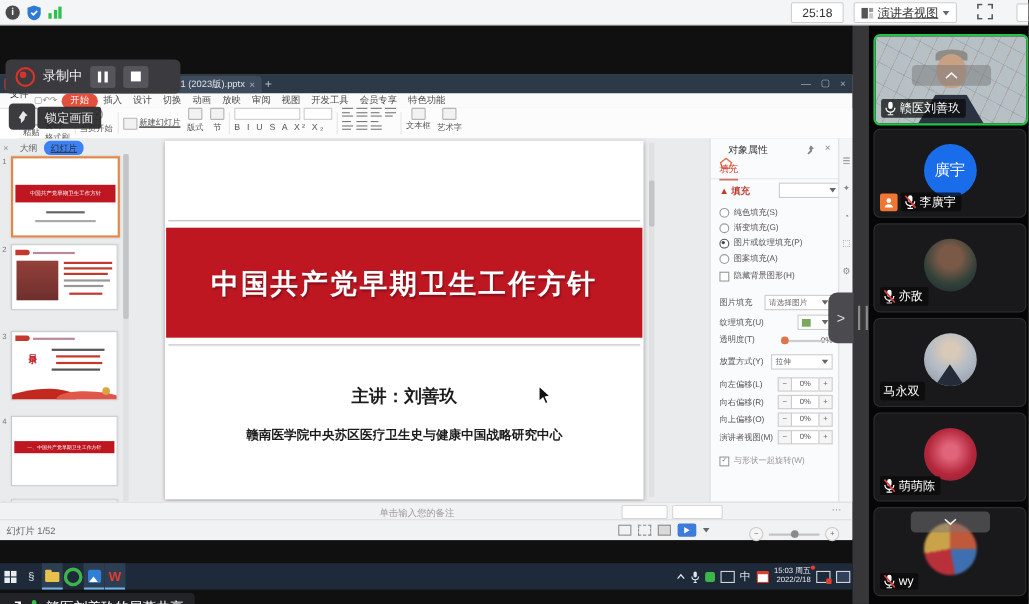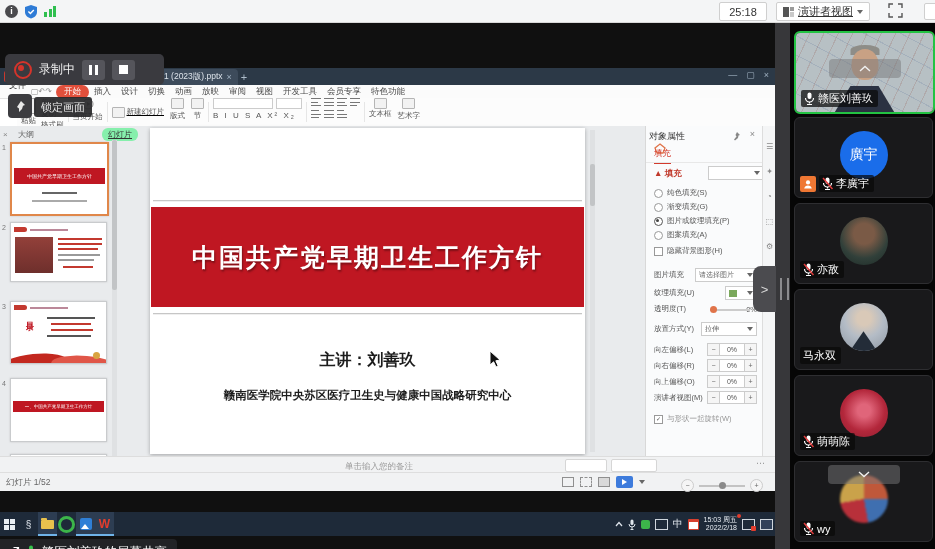--- a/index.html
+++ b/index.html
@@ -55,37 +55,37 @@
   .bigpaste{width:13px;height:14px;border:1px solid #a8a8a8;background:#eee;border-radius:2px;position:relative;}
   .bigpaste:before{content:"";position:absolute;left:3px;top:-2px;width:5px;height:3px;background:#a8a8a8;}
   .fontbox{width:58px;height:9px;border:1px solid #ccc;background:#fff;}
   .sizebox{width:24px;height:9px;border:1px solid #ccc;background:#fff;}
   .fmtrow{font-size:8px;color:#555;letter-spacing:2px;}
   .alns{display:flex;gap:3px;}
   .aln{width:10px;height:8px;display:flex;flex-direction:column;justify-content:space-between;}
   .aln i{display:block;height:1px;background:#777;}
   
   .content{left:0;top:58px;width:775px;height:330px;background:#e9ebed;}
-  .thumbhead{left:0;top:2px;width:120px;height:13px;font-size:8px;color:#666;gap:6px;padding-left:18px;justify-content:space-between;}
-  .slidespill{background:#86efac;border-radius:6px;padding:1px 6px;color:#333;text-decoration:underline;}
+  .thumbhead{left:0;top:2px;width:120px;height:13px;font-size:8px;color:#666;gap:6px;padding-left:18px;}
+  .slidespill{background:#3b82f6;border-radius:6px;padding:1px 6px;color:#333;text-decoration:underline;}
   .thumb{position:absolute;left:10px;width:95px;background:#fff;border:1px solid #c9cbcd;box-shadow:0 0 2px rgba(0,0,0,.15);}
   .thumb.sel{border:2px solid #e0874a;}
   .tnum{position:absolute;left:2px;width:7px;font-size:7px;color:#777;}
   .vscroll{position:absolute;background:#dfe1e3;}
   .vthumb{position:absolute;background:#c2c4c6;border-radius:2px;}
   
   .slide{left:150px;top:2px;width:435px;height:326px;background:#fff;box-shadow:0 1px 4px rgba(0,0,0,.3);}
   .hline{position:absolute;left:3px;right:3px;height:1px;background:#c6c6c6;box-shadow:0 1px 0 #efefef;}
   .banner{position:absolute;left:1px;right:1px;top:79px;height:100px;background:#bf1722;}
   .banner span{color:#fff;font-size:25px;font-weight:bold;letter-spacing:2px;text-shadow:1px 2px 2px rgba(0,0,0,.35);}
   .speaker{position:absolute;left:0;right:0;top:222px;text-align:center;font-size:16px;font-weight:bold;color:#1c1c1c;}
   .org{position:absolute;left:0;right:0;top:260px;text-align:center;font-size:11.5px;font-weight:bold;color:#1c1c1c;}
   
   .pane{left:645px;top:0px;width:117px;height:330px;background:#fafbfc;border-left:1px solid #d8d8d8;font-size:8px;color:#555;}
-  .pane .hdr{position:absolute;left:3px;top:4px;font-size:9px;color:#333;}
+  .pane .hdr{position:absolute;left:16px;top:4px;font-size:9px;color:#333;}
   .ptab{position:absolute;left:8px;top:22px;color:#d33a2c;font-size:8.5px;border-bottom:2px solid #d33a2c;padding-bottom:2px;}
   .pdiv{position:absolute;left:0;right:0;height:1px;background:#e8e8e8;}
   .sect{position:absolute;left:8px;top:42px;color:#c0392b;font-size:8.5px;font-weight:bold;}
   .combo{position:absolute;height:12px;border:1px solid #ccc;background:#fff;display:flex;align-items:center;
          justify-content:space-between;padding:0 3px;font-size:7px;color:#666;}
   .radio{width:7px;height:7px;border:1px solid #999;border-radius:50%;background:#fff;flex:none;}
   .radio.on{border-color:#555;}
   .radio.on i{display:block;width:3px;height:3px;background:#444;border-radius:50%;margin:1px;}
   .chk{width:7px;height:7px;border:1px solid #999;background:#fff;flex:none;}
   .chk.on{background:#fff;color:#555;font-size:6px;line-height:7px;text-align:center;}

